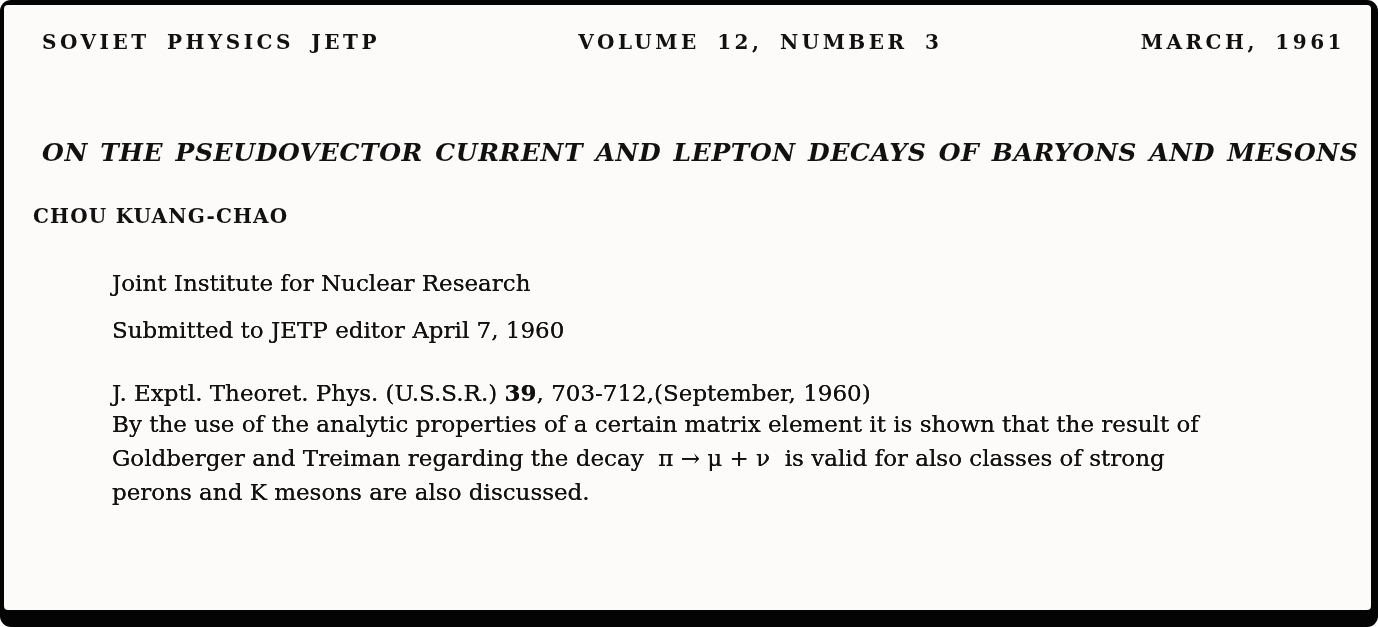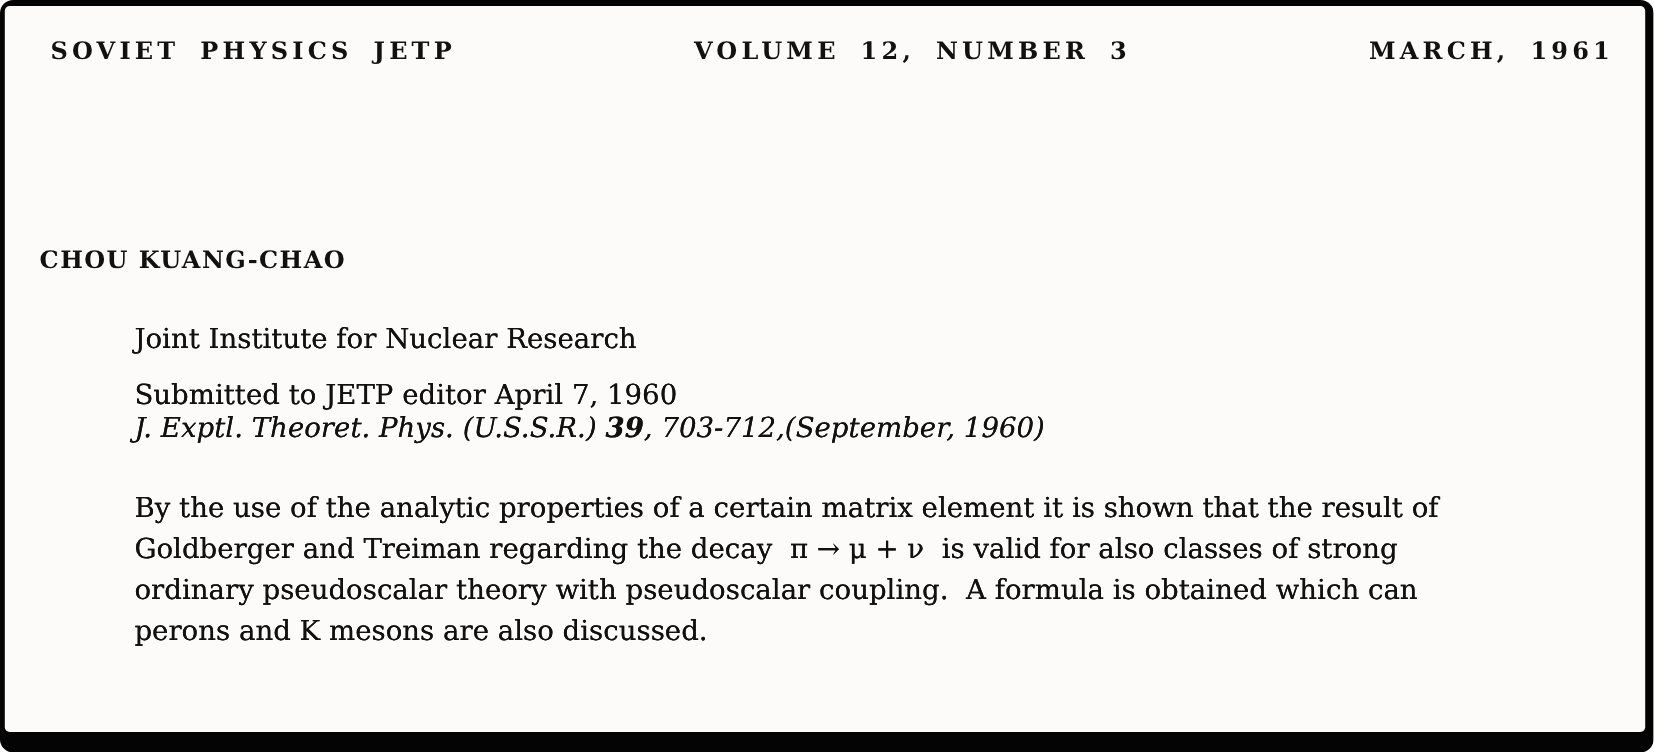--- a/index.html
+++ b/index.html
@@ -68,21 +68,21 @@
   .fm {
     position: absolute;
     left: 108px;
     font-size: 23px;
     text-shadow: 0 0 0.5px currentColor;
     white-space: pre;
     margin-top: 18px;
   }
   .affil { top: 247px; }
   .subm  { top: 294px; }
-  .cite  { top: 320px; font-style: italic; }
+  .cite  { top: 356px; }
   .cite .vol { font-weight: bold; }
   .abstract {
     position: absolute;
     top: 402px;
     left: 108px;
     width: 1210px;
     font-size: 23px;
     line-height: 34px;
     text-shadow: 0 0 0.5px currentColor;
   }
@@ -93,30 +93,30 @@
 
 <div class="scan-frame">
   <div class="page">
 
     <div class="hdr">
       <span>SOVIET PHYSICS JETP</span>
       <span>VOLUME 12, NUMBER 3</span>
       <span>MARCH, 1961</span>
     </div>
 
+    <div class="paper-title">ON THE PSEUDOVECTOR CURRENT AND LEPTON DECAYS OF BARYONS AND MESONS</div>
 
     <div class="author">CHOU KUANG-CHAO</div>
 
     <div class="fm affil">Joint Institute for Nuclear Research</div>
 
     <div class="fm subm">Submitted to JETP editor April 7, 1960</div>
 
     <div class="fm cite"><span>J. Exptl. Theoret. Phys. (U.S.S.R.) </span><span class="vol">39</span><span>, 703-712,(September, 1960)</span></div>
 
     <div class="abstract">
       <div class="aline">By the use of the analytic properties of a certain matrix element it is shown that the result of</div>
       <div class="aline">Goldberger and Treiman regarding the decay  π → μ + ν  is valid for also classes of strong</div>
-      <div class="aline">ordinary pseudoscalar theory with pseudoscalar coupling.  A formula is obtained which can</div>
       <div class="aline">perons and K mesons are also discussed.</div>
     </div>
 
   </div>
 </div>
 
 </body></html>

